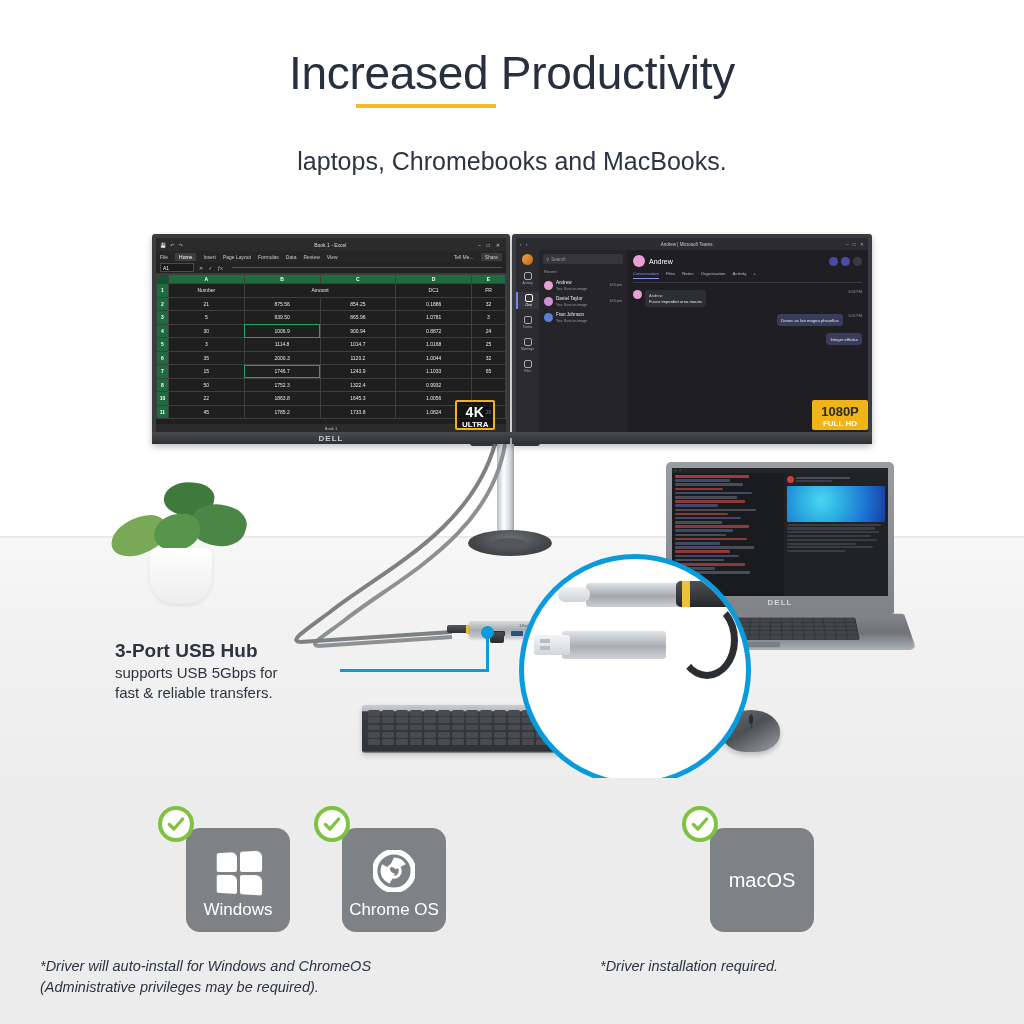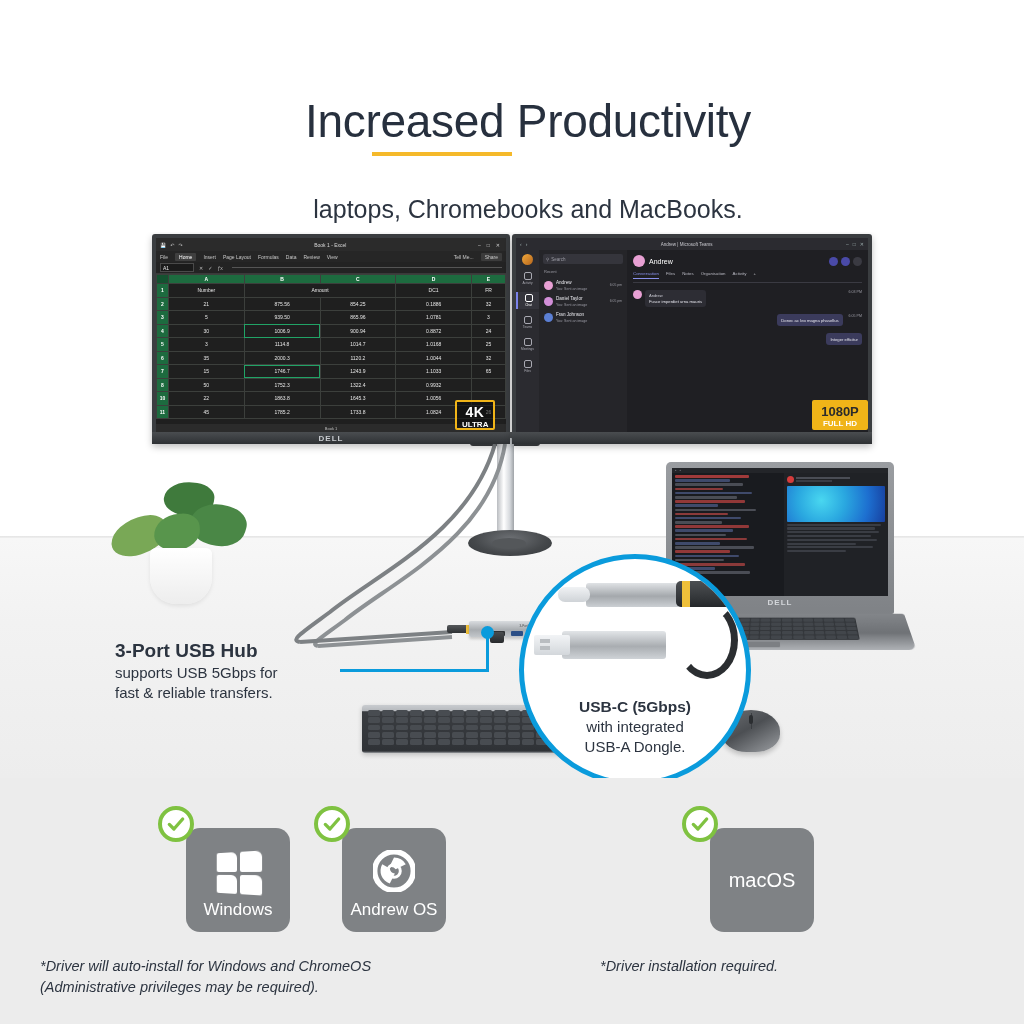--- a/index.html
+++ b/index.html
@@ -5,21 +5,21 @@
   * { box-sizing: border-box; margin: 0; padding: 0; }
   html, body { width: 1024px; height: 1024px; }
   body {
     font-family: "Liberation Sans", sans-serif;
     background: #ffffff;
     position: relative;
     overflow: hidden;
   }
 
   
-  #header { position: absolute; top: 0; left: 16px; width: 852px; height: 232px; margin-top: 48px; }
+  #header { position: absolute; top: 0; left: 0; width: 852px; height: 232px; }
   #page-title {
     position: absolute; top: 46px; left: 0; width: 1024px;
     text-align: center;
     font-size: 46px; font-weight: 300; color: #27303e;
     letter-spacing: -0.3px;
   }
   #title-rule {
     position: absolute; top: 104px; left: 50%; transform: translateX(-50%);
     width: 140px; height: 4px; background: #f5b92a;
   }
@@ -878,25 +878,20 @@
       <div id="cal-cable-c"></div>
       <div id="cal-usbc"></div>
       <div id="cal-boot"></div>
       <div id="cal-ring"></div>
       <div id="cal-loop"></div>
       <div id="cal-cable-a"></div>
       <div id="cal-usba">
           <i></i>
           <i class="s"></i>
         </div>
-      <div id="callout-text">
-        <div class="b">USB-C (5Gbps)</div>
-        <div>with integrated</div>
-        <div>USB-A Dongle.</div>
-      </div>
     </div>
   </div>
 </div>
 
 <div id="os-section">
 
   <div class="os-tile" id="tile-windows">
     <div class="win-logo">
         <i></i>
         <i></i>
@@ -911,21 +906,21 @@
     </svg>
   </div>
 
   <div class="os-tile" id="tile-chrome">
     <svg class="chrome-logo" viewBox="0 0 100 100">
       <circle cx="50" cy="50" r="46" fill="none" stroke="#ffffff" stroke-width="13"></circle>
       <path d="M50 18 A32 32 0 0 1 78 34 L54 46 A14 14 0 0 0 38 42 Z" fill="#ffffff"></path>
       <path d="M22 34 A32 32 0 0 0 40 80 L52 56 A14 14 0 0 1 40 44 Z" fill="#ffffff"></path>
       <circle cx="50" cy="50" r="15" fill="none" stroke="#ffffff" stroke-width="7"></circle>
     </svg>
-    <div class="os-name">Andrew OS</div>
+    <div class="os-name">Chrome OS</div>
   </div>
   <div class="check" id="check-chrome">
     <svg viewBox="0 0 24 24">
       <path d="M4 12.5 L9.5 18 L20 6" fill="none" stroke="#7fc241" stroke-width="4" stroke-linecap="round" stroke-linejoin="round"></path>
     </svg>
   </div>
 
   <div class="os-tile" id="tile-macos" style="justify-content:center;padding-bottom:0">
     <div class="os-name" style="font-size:20px">macOS</div>
   </div>

